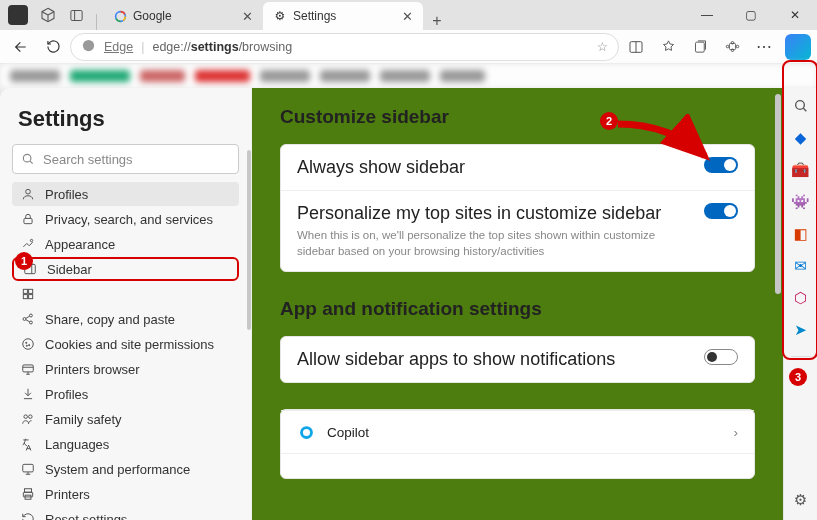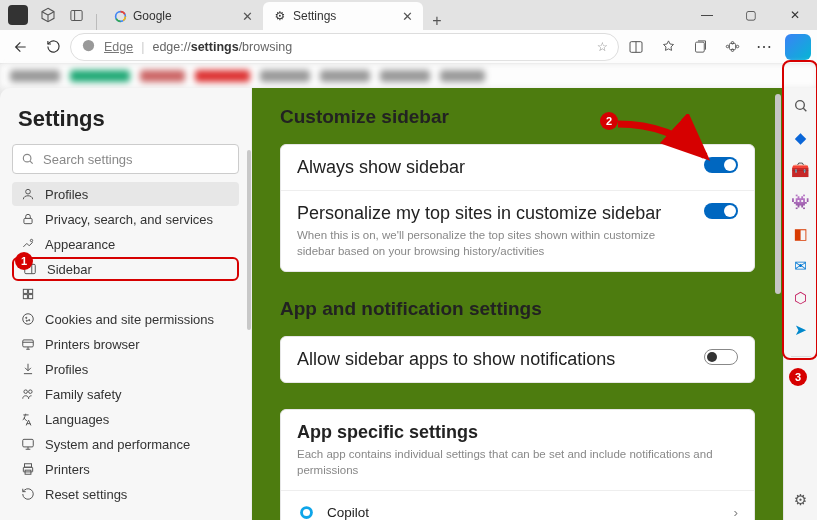--- a/index.html
+++ b/index.html
@@ -236,20 +236,31 @@
               <rect x="4" y="4" width="7" height="7"></rect>
               <rect x="13" y="4" width="7" height="7"></rect>
               <rect x="4" y="13" width="7" height="7"></rect>
               <rect x="13" y="13" width="7" height="7"></rect>
             </svg>
           </span>
         </div>
         <div class="navitem">
           <span class="nicon">
             <svg width="14" height="14" viewBox="0 0 24 24" fill="none" stroke="#555" stroke-width="1.7">
+              <circle cx="6" cy="12" r="2.5"></circle>
+              <circle cx="17" cy="6" r="2.5"></circle>
+              <circle cx="17" cy="18" r="2.5"></circle>
+              <path d="M8 11l7-4M8 13l7 4"></path>
+            </svg>
+          </span>
+          <span>Share, copy and paste</span>
+        </div>
+        <div class="navitem">
+          <span class="nicon">
+            <svg width="14" height="14" viewBox="0 0 24 24" fill="none" stroke="#555" stroke-width="1.7">
               <circle cx="12" cy="12" r="9"></circle>
               <circle cx="9" cy="10" r="1" fill="#555"></circle>
               <circle cx="14" cy="14" r="1" fill="#555"></circle>
               <circle cx="10" cy="15" r="1" fill="#555"></circle>
             </svg>
           </span>
           <span>Cookies and site permissions</span>
         </div>
         <div class="navitem">
           <span class="nicon">
@@ -335,24 +346,20 @@
 
     <h2>App and notification settings</h2>
     <div class="card">
       <div class="row">
         <div class="rtitle">Allow sidebar apps to show notifications</div>
         <div class="toggle off"></div>
       </div>
     </div>
 
     <div class="card">
-      <div class="row" style="border-top:none">
-        <div class="rtitle" style="font-weight:600">App specific settings</div>
-        <div class="rdesc" style="max-width:none">Each app contains individual settings that can be set and include notifications and permissions</div>
-      </div>
       <div id="applist">
           <div class="approw">
             <span class="aicon">
               <svg width="17" height="17" viewBox="0 0 24 24">
                 <circle cx="12" cy="12" r="9" fill="#0ea5e9"></circle>
                 <circle cx="12" cy="12" r="5" fill="#fff"></circle>
               </svg>
             </span>
             <span>Copilot</span>
             <span class="chev">›</span>

